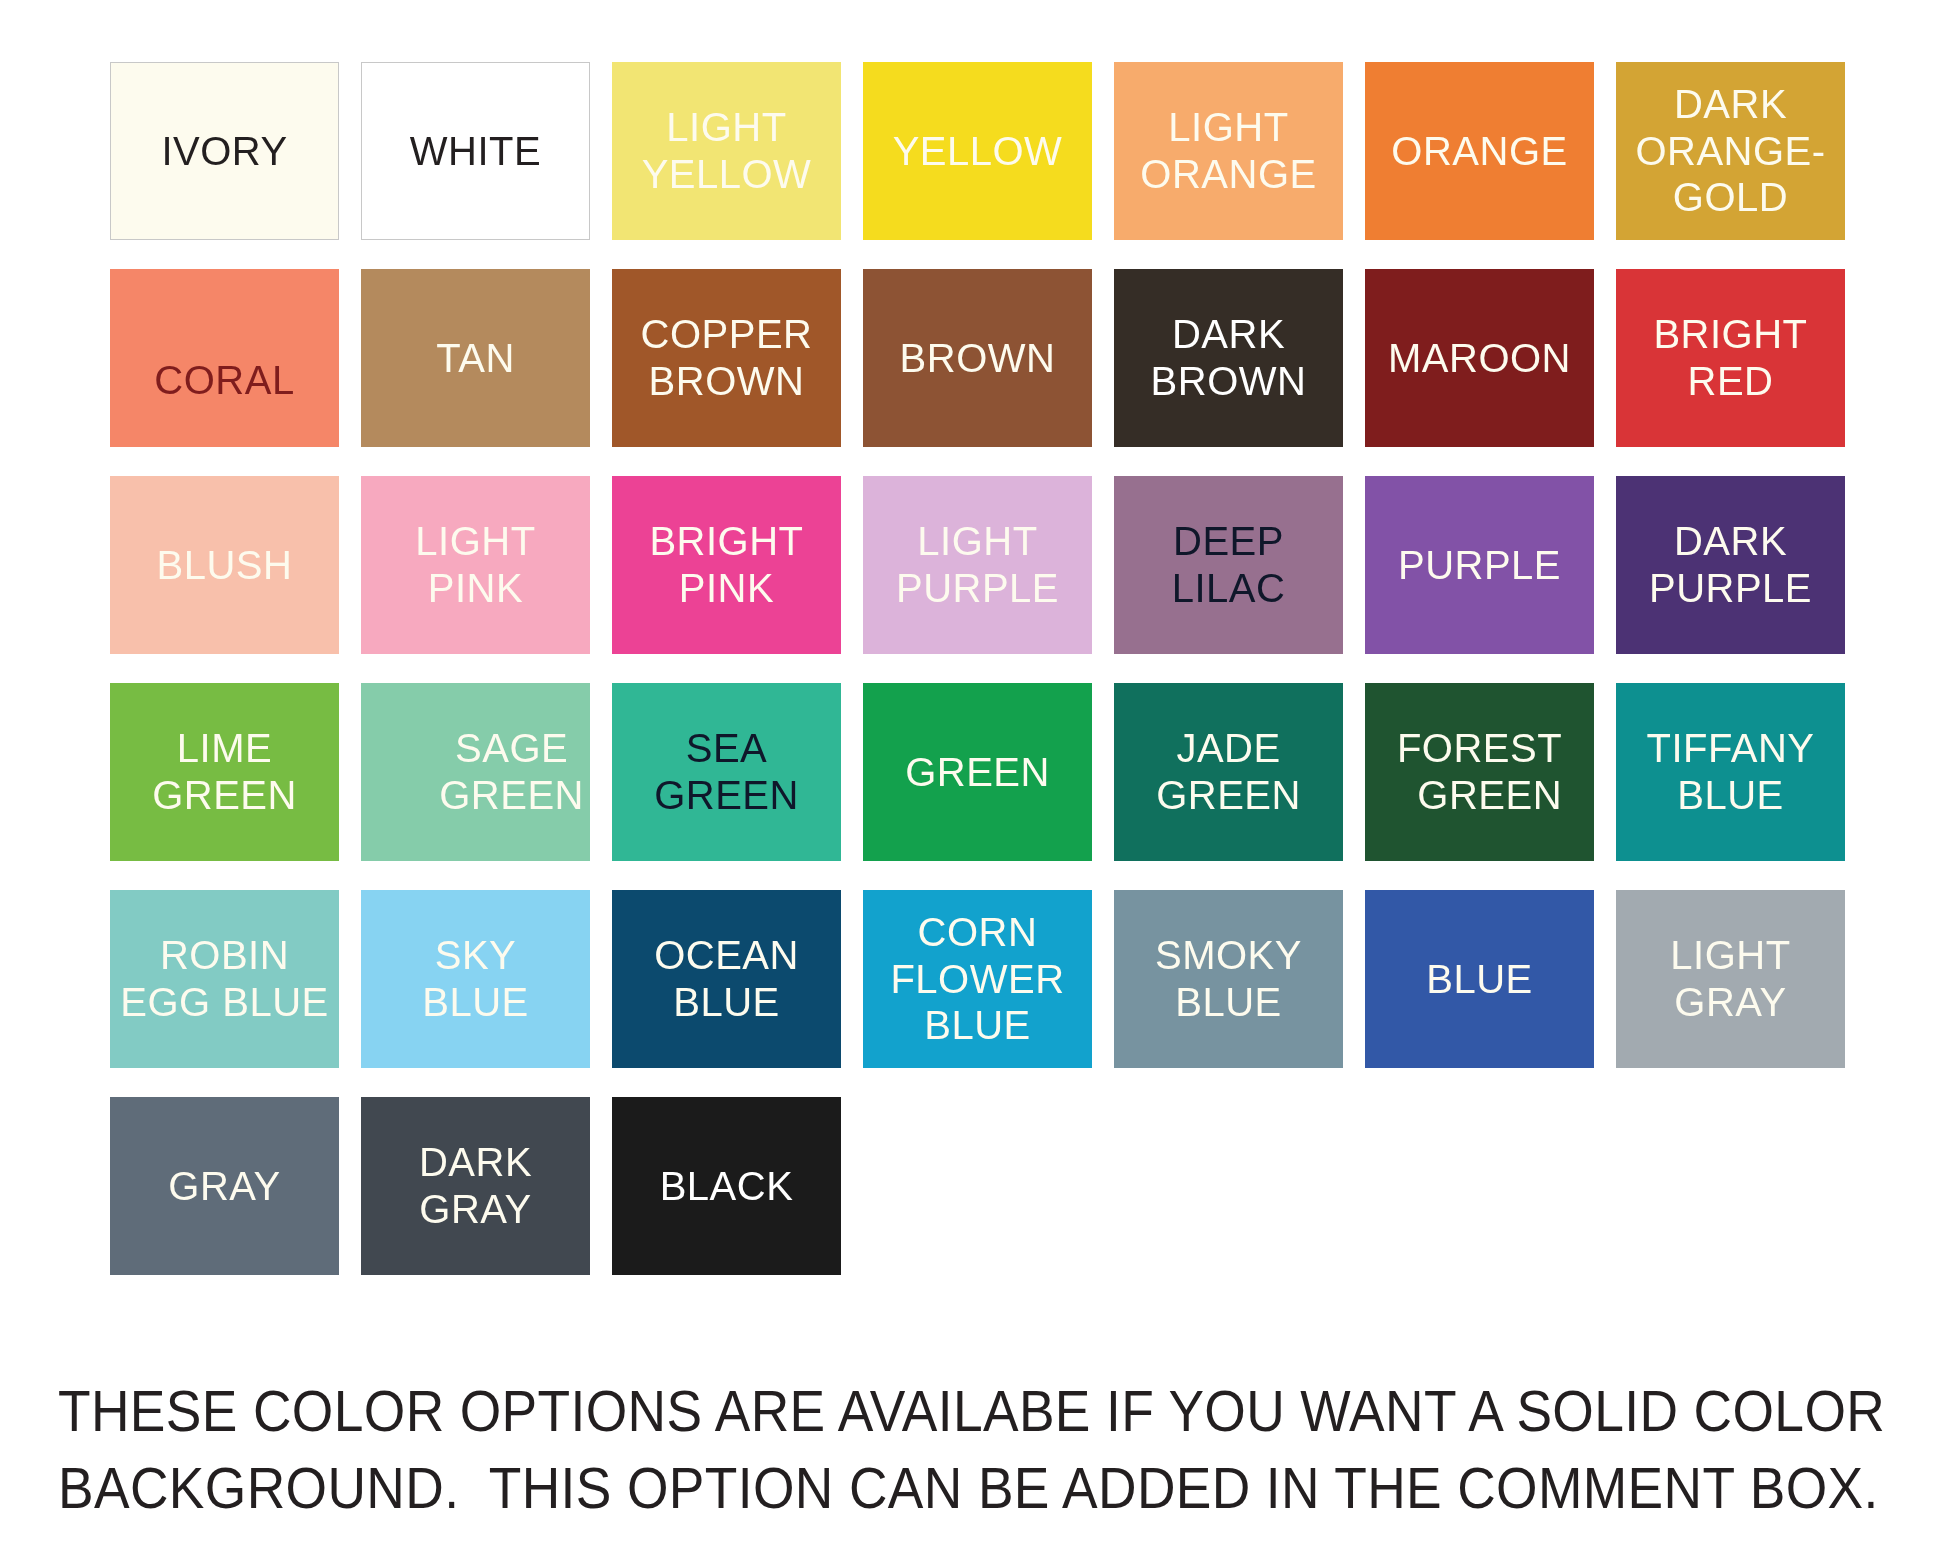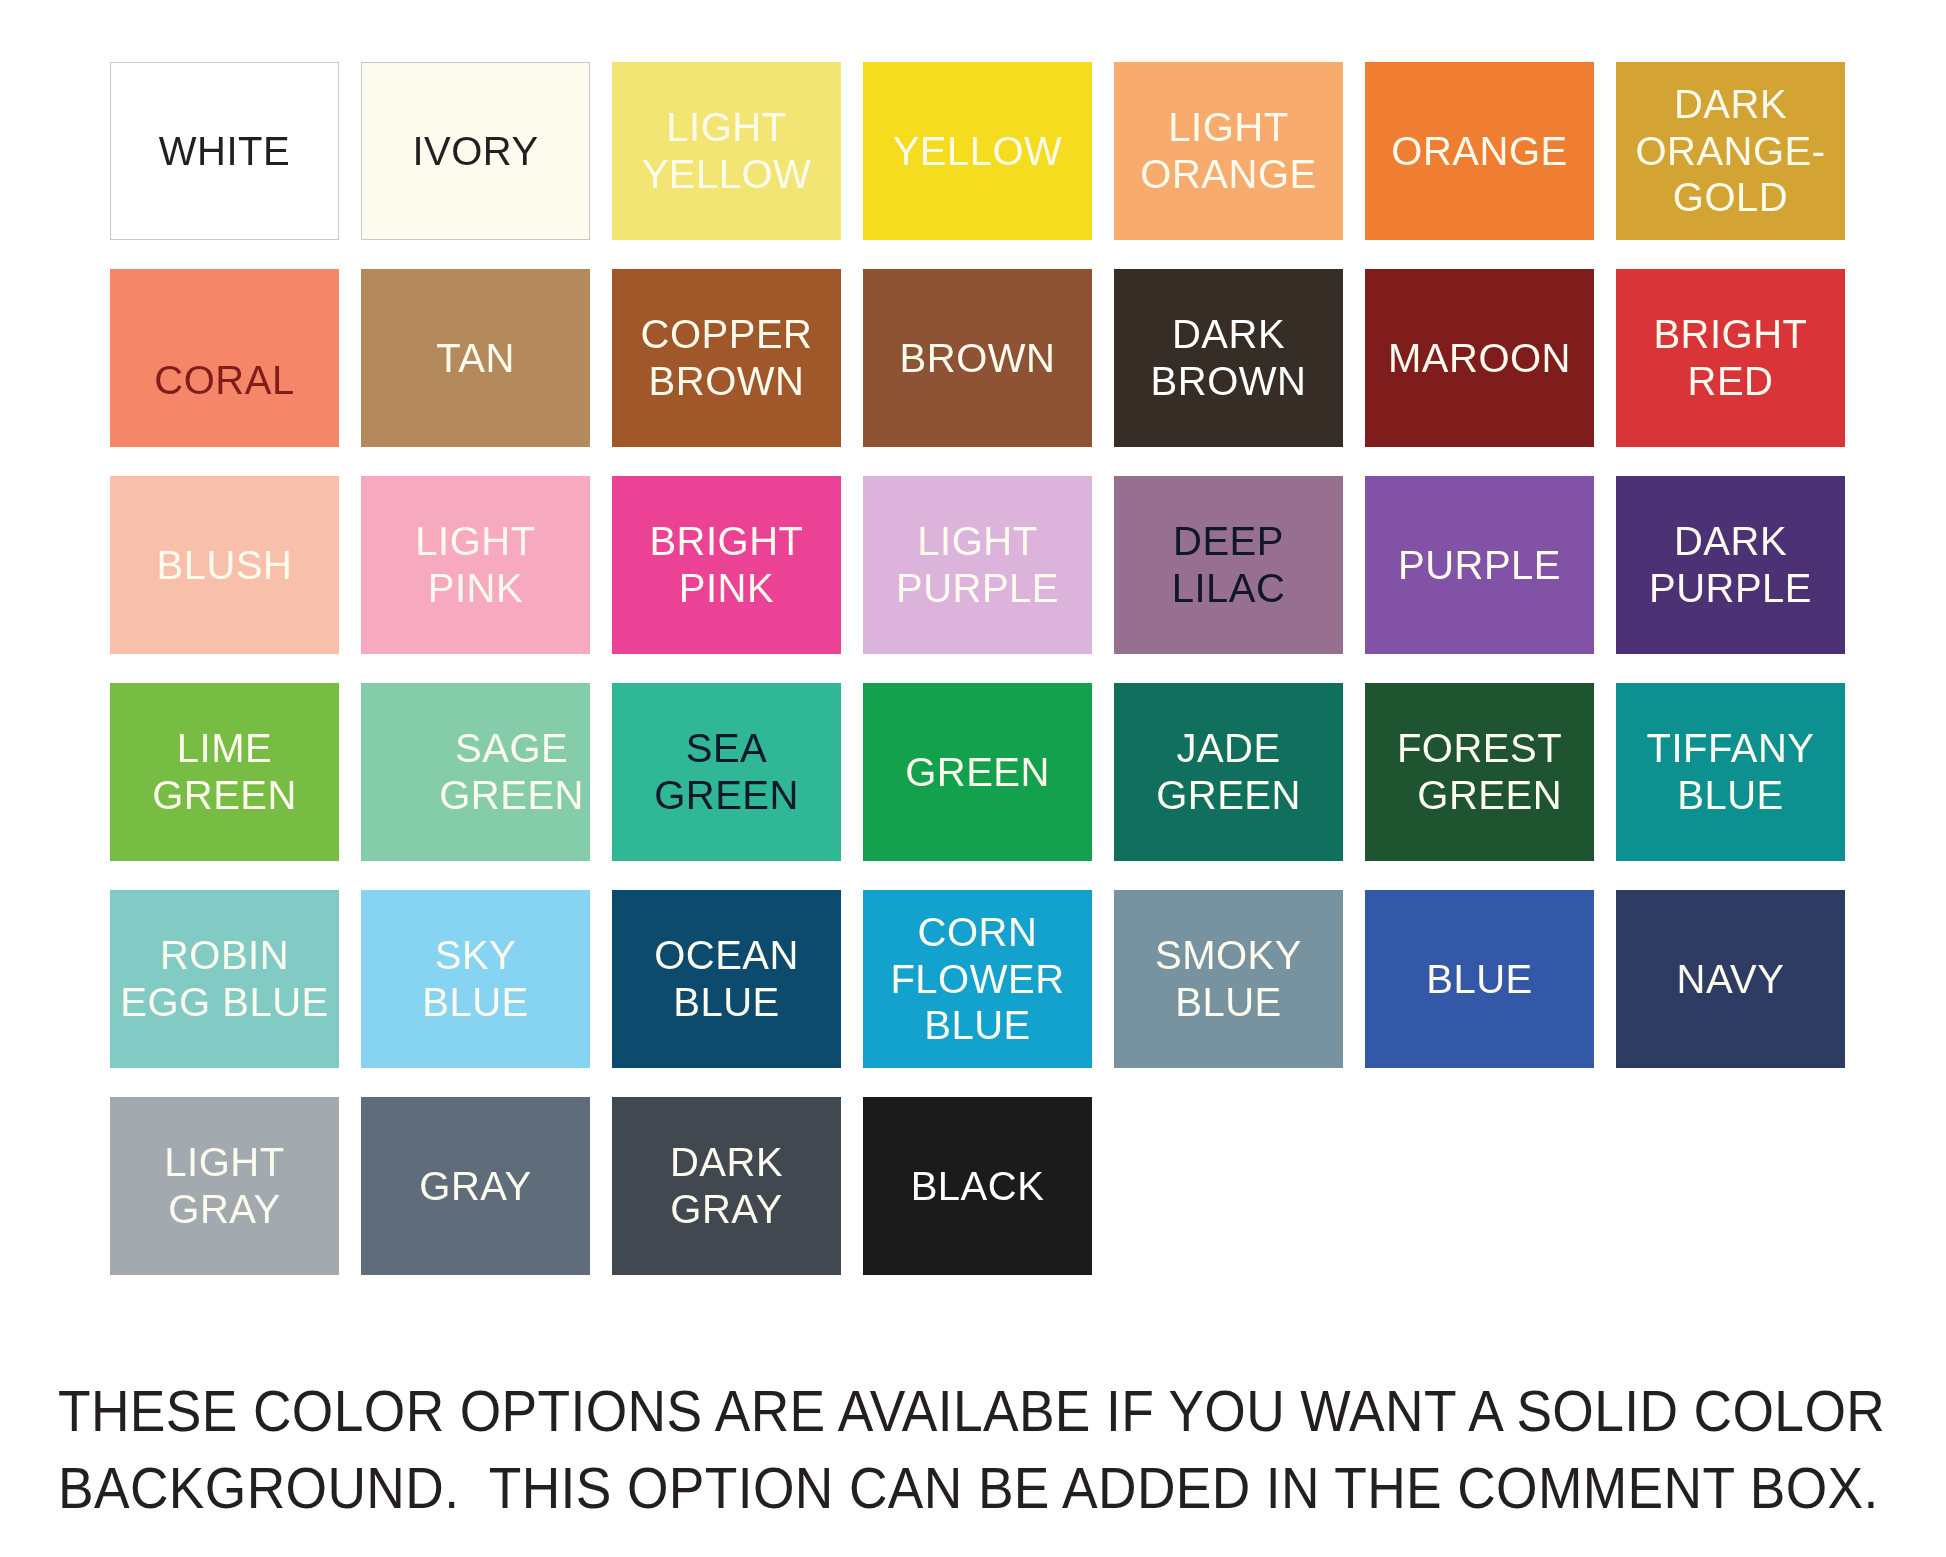--- a/index.html
+++ b/index.html
@@ -67,25 +67,25 @@
     display: block;
     white-space: pre;
   }
 </style>
 </head>
 <body>
 
 <div class="page">
 
   <div class="swatch-grid">
+      <div class="swatch outlined" style="background: rgb(253, 251, 238);">
+        <span class="swatch-label" style="color: rgb(35, 31, 32);">IVORY</span>
+      </div>
       <div class="swatch outlined" style="background: rgb(255, 255, 255);">
         <span class="swatch-label" style="color: rgb(35, 31, 32);">WHITE</span>
-      </div>
-      <div class="swatch outlined" style="background: rgb(253, 251, 238);">
-        <span class="swatch-label" style="color: rgb(35, 31, 32);">IVORY</span>
       </div>
       <div class="swatch" style="background: rgb(242, 229, 115);">
         <span class="swatch-label" style="color: rgb(253, 251, 238);">LIGHT
 YELLOW</span>
       </div>
       <div class="swatch" style="background: rgb(245, 220, 30);">
         <span class="swatch-label" style="color: rgb(253, 251, 238);">YELLOW</span>
       </div>
       <div class="swatch" style="background: rgb(247, 171, 108);">
         <span class="swatch-label" style="color: rgb(253, 251, 238);">LIGHT
@@ -193,23 +193,20 @@
 FLOWER
 BLUE</span>
       </div>
       <div class="swatch" style="background: rgb(119, 147, 160);">
         <span class="swatch-label" style="color: rgb(253, 251, 238);">SMOKY
 BLUE</span>
       </div>
       <div class="swatch" style="background: rgb(50, 88, 167);">
         <span class="swatch-label" style="color: rgb(253, 251, 238);">BLUE</span>
       </div>
-      <div class="swatch" style="background: rgb(46, 60, 100);">
-        <span class="swatch-label" style="color: rgb(253, 251, 238);">NAVY</span>
-      </div>
       <div class="swatch" style="background: rgb(162, 170, 176);">
         <span class="swatch-label" style="color: rgb(253, 251, 238);">LIGHT
 GRAY</span>
       </div>
       <div class="swatch" style="background: rgb(95, 108, 121);">
         <span class="swatch-label" style="color: rgb(253, 251, 238);">GRAY</span>
       </div>
       <div class="swatch" style="background: rgb(65, 72, 80);">
         <span class="swatch-label" style="color: rgb(253, 251, 238);">DARK
 GRAY</span>

